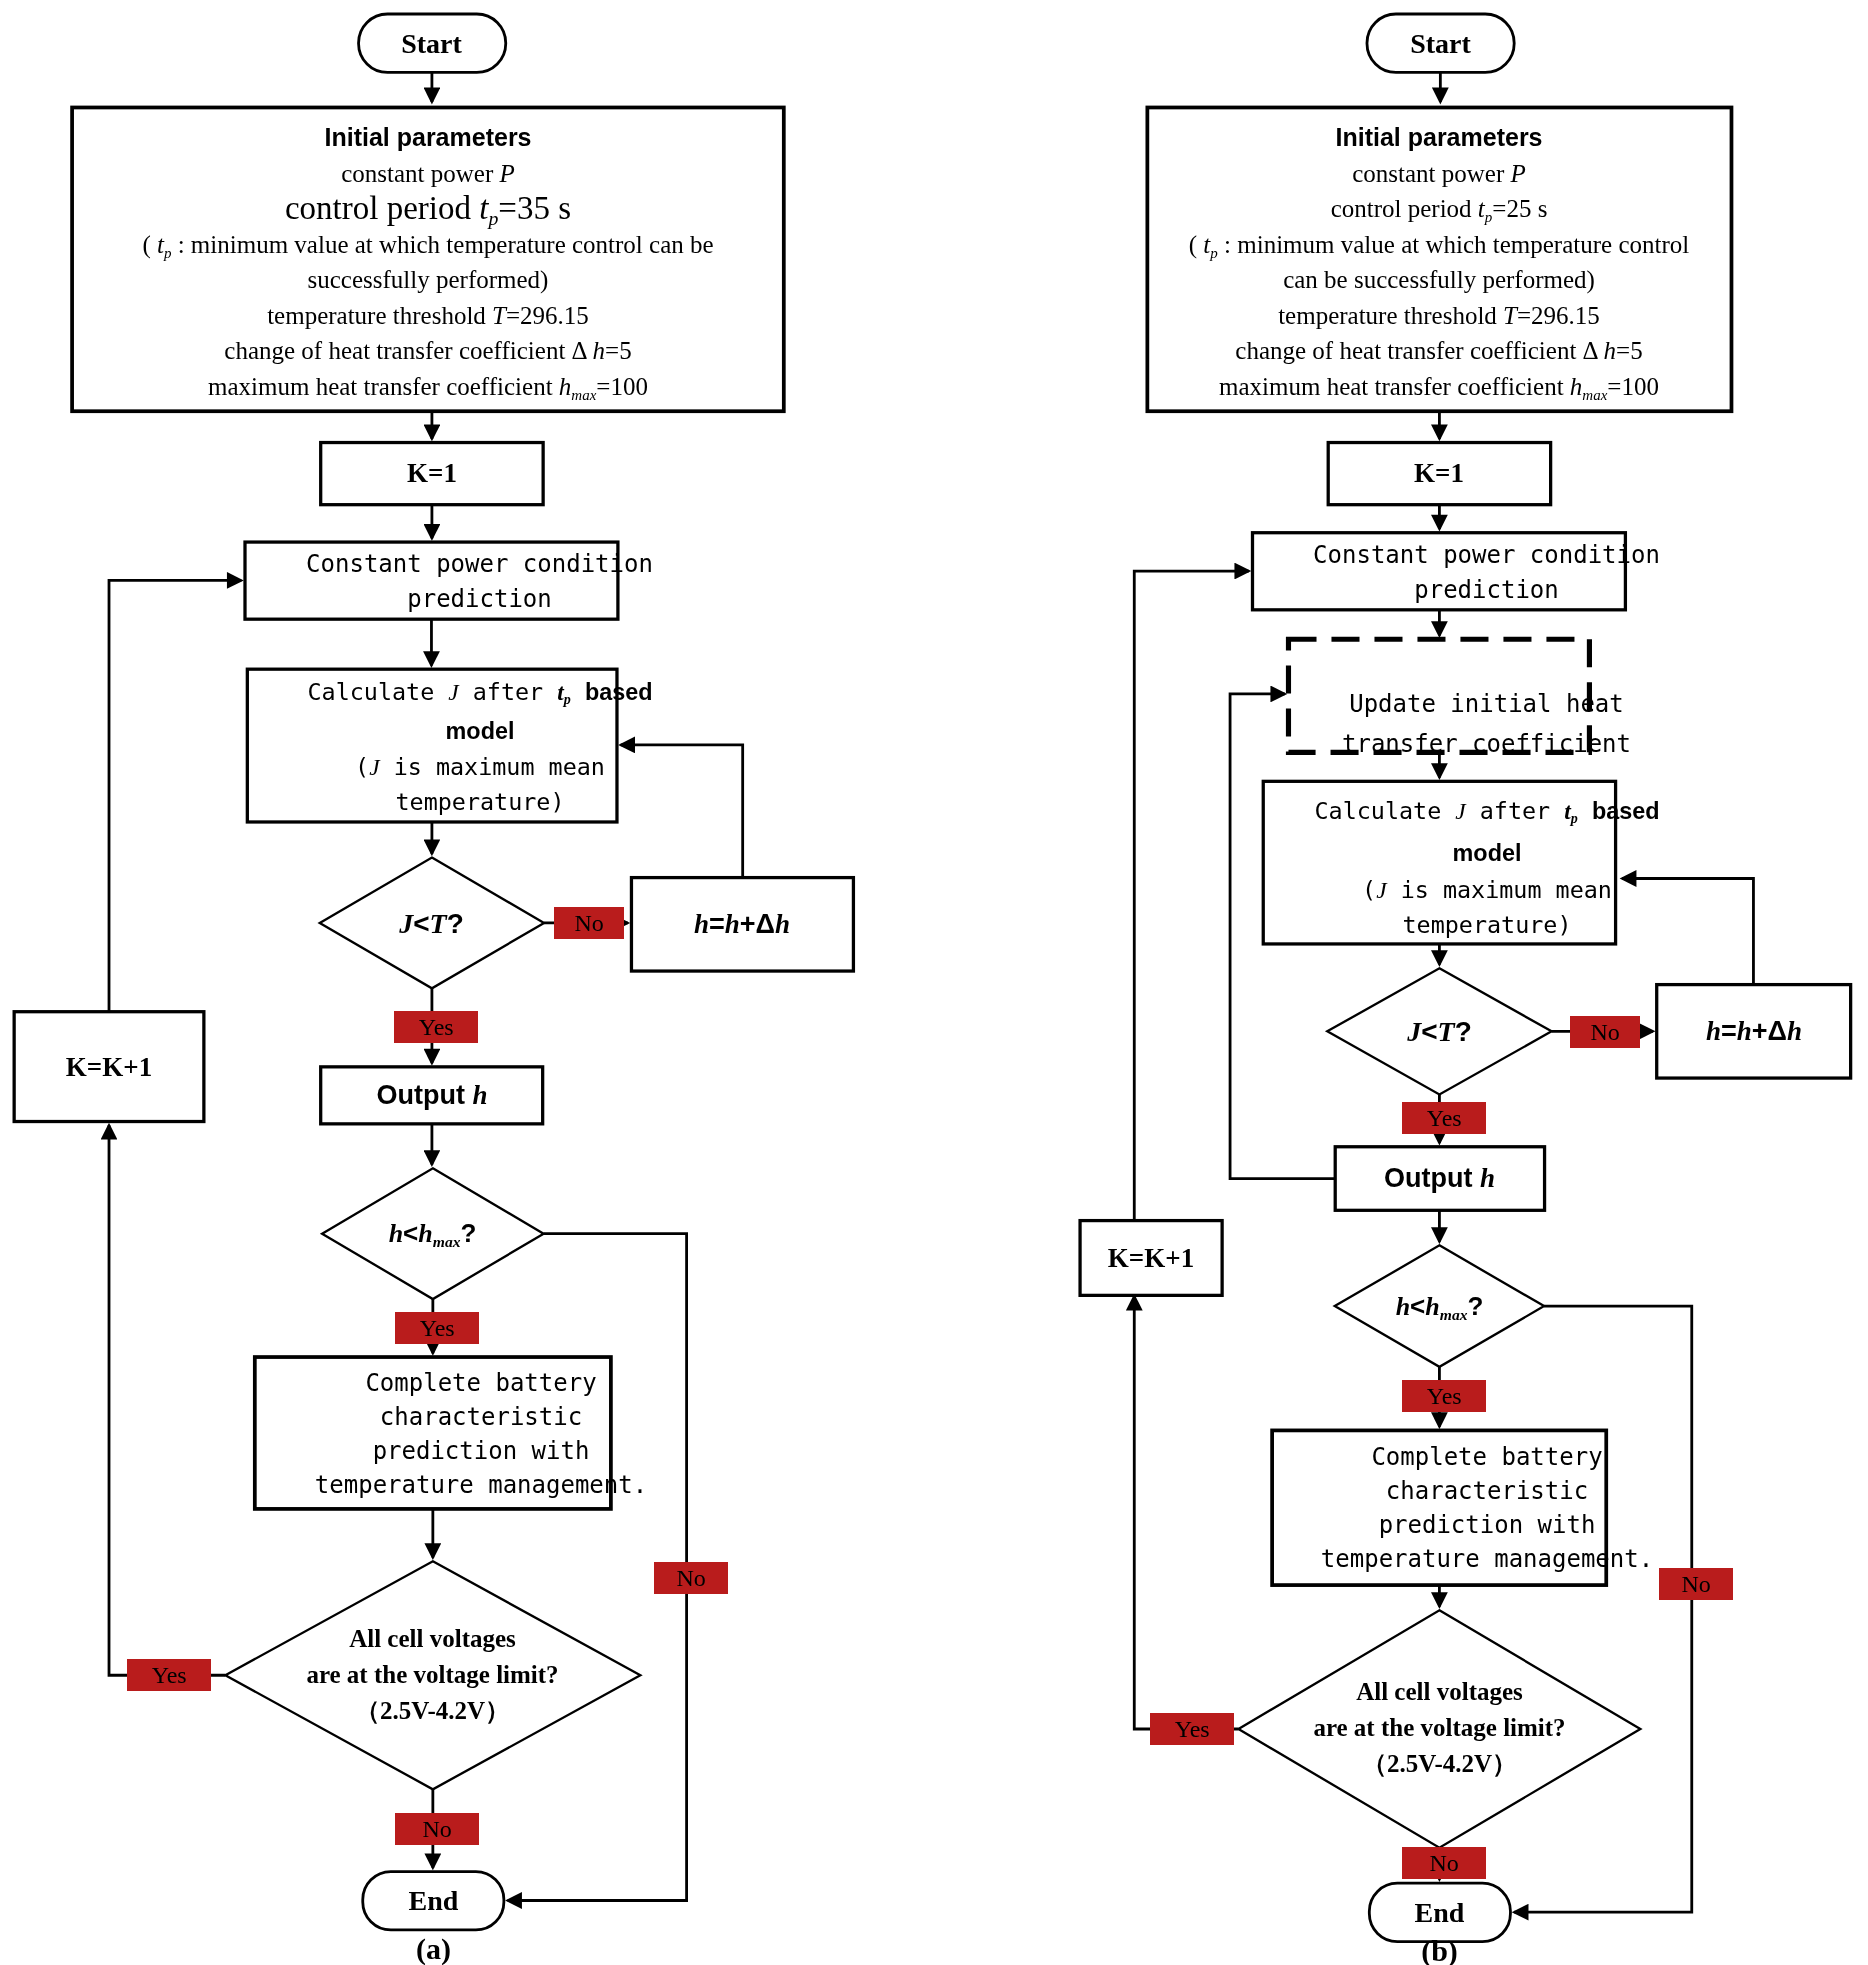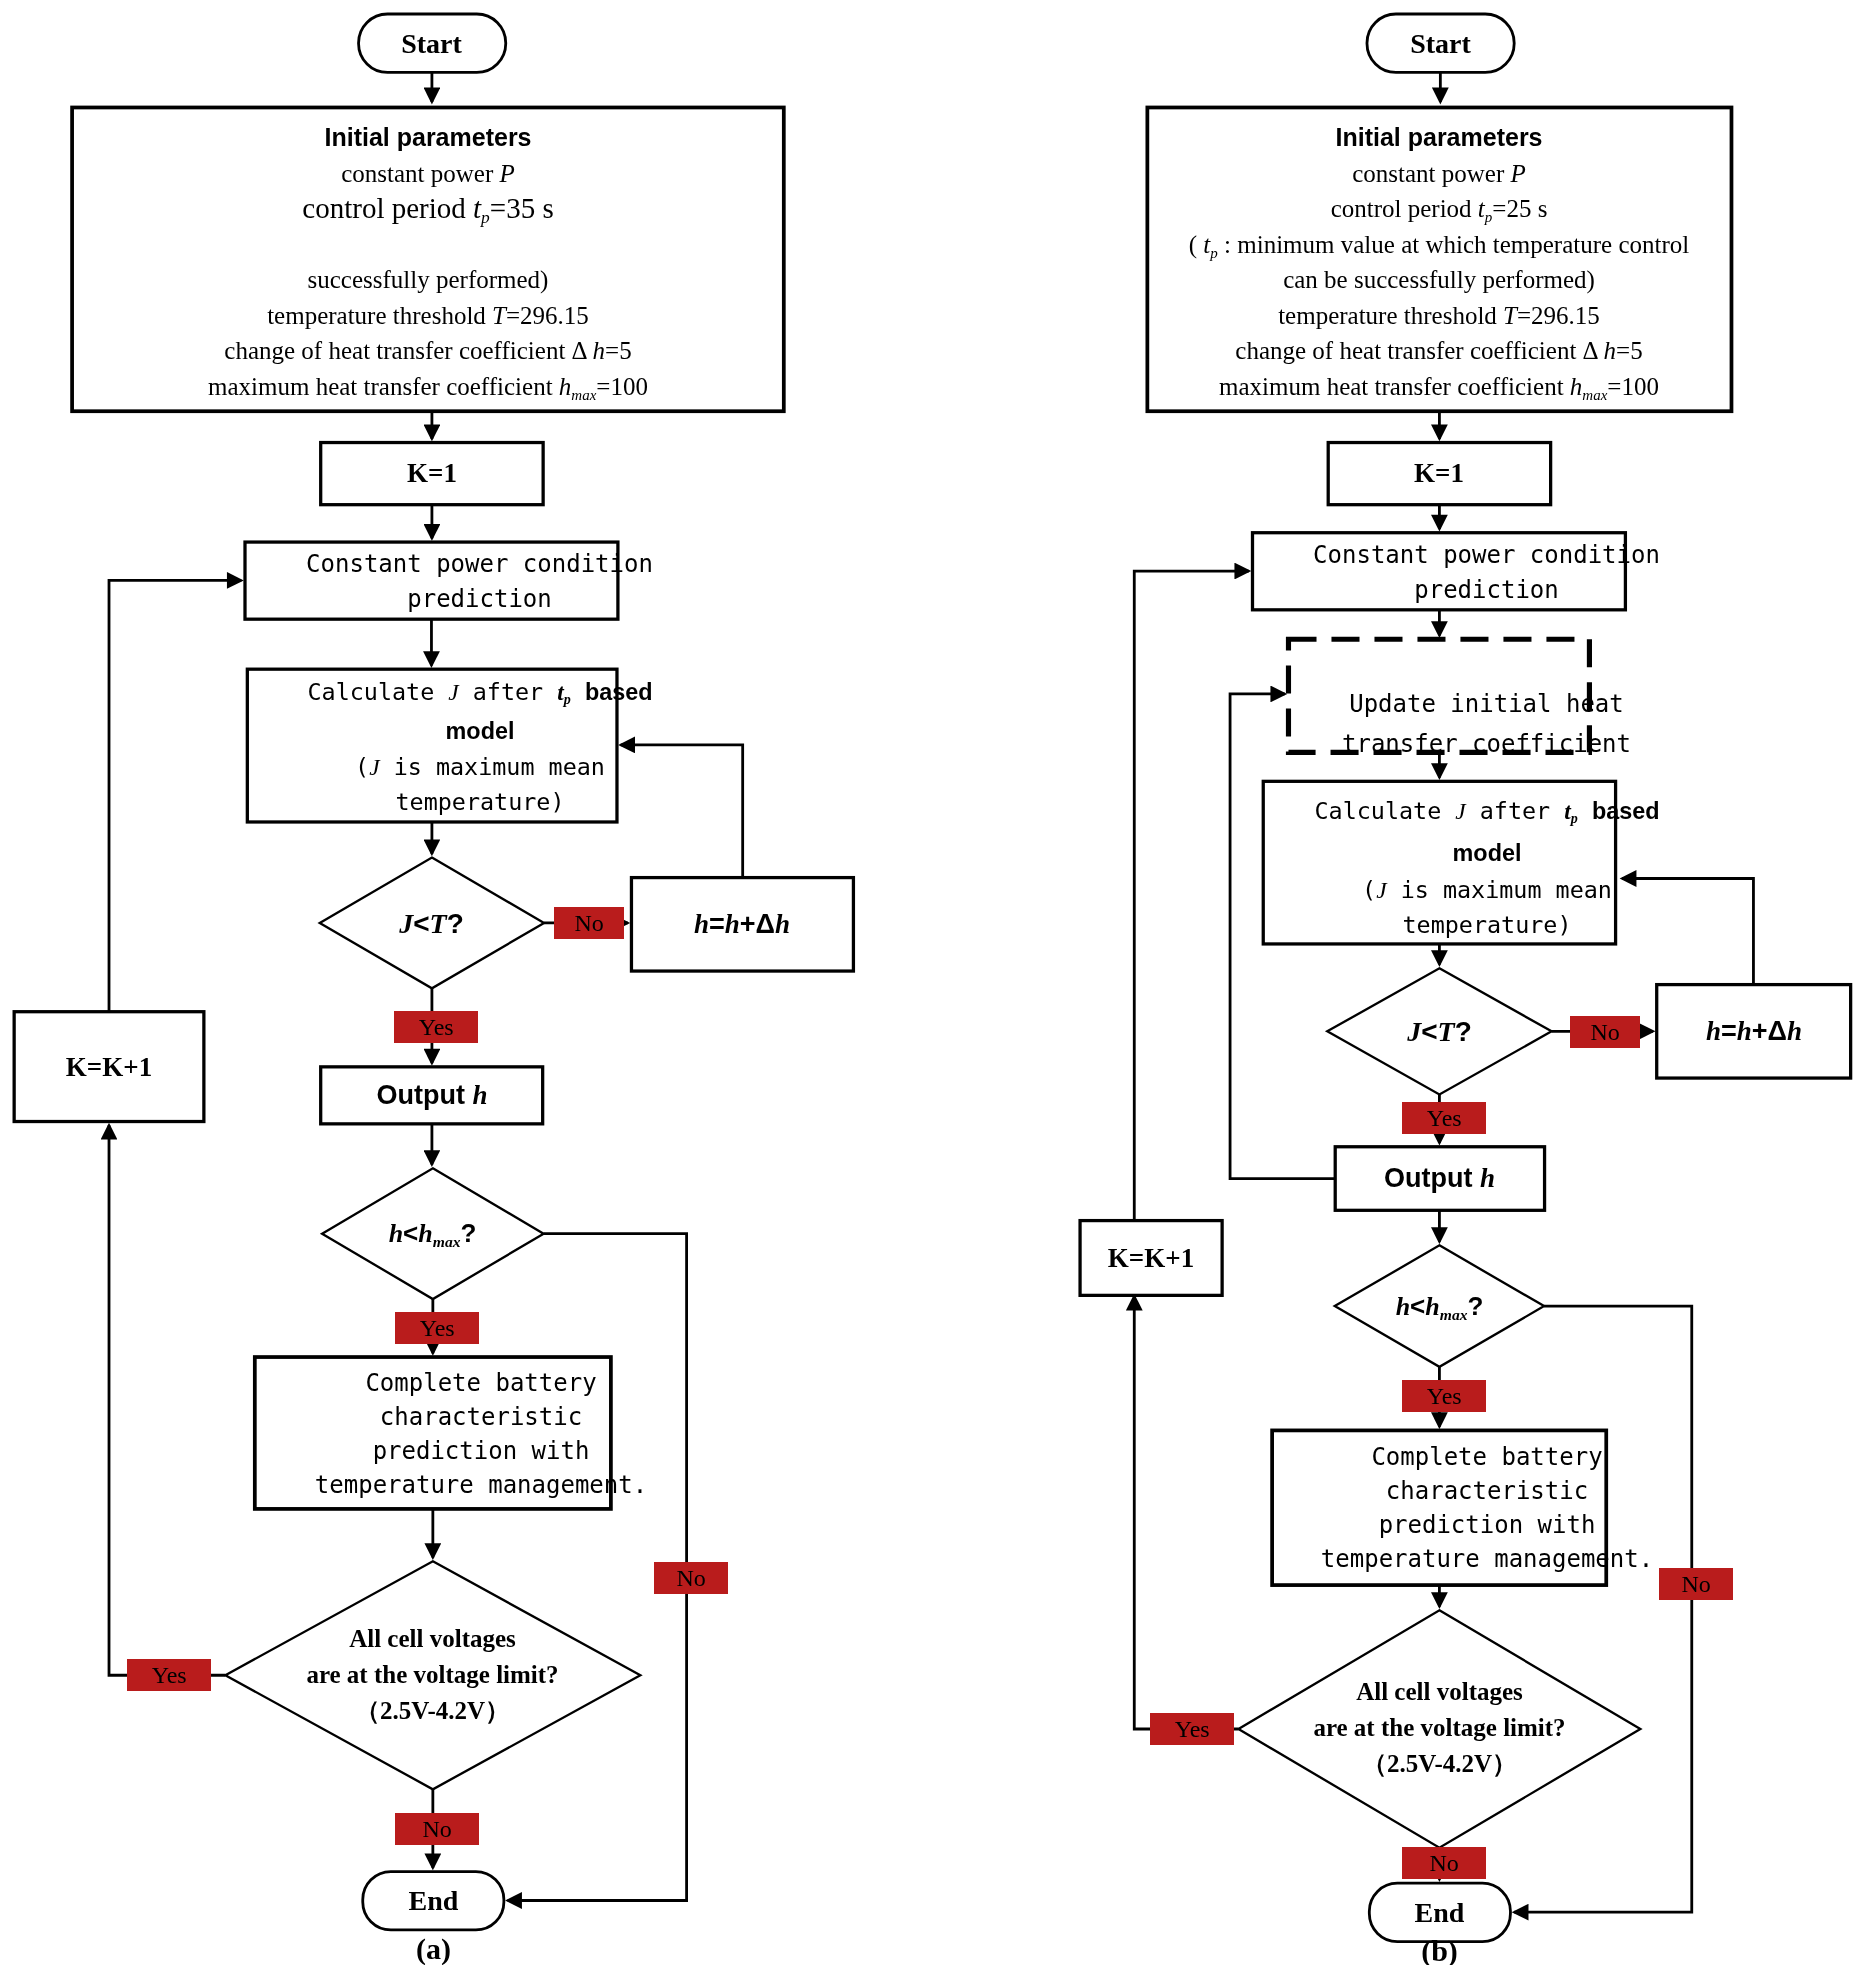--- a/index.html
+++ b/index.html
@@ -98,21 +98,22 @@
     <polygon points="3080,3446 3510,3700 3080,3954 2650,3700" stroke-width="5"></polygon>
     <rect x="2311" y="2612" width="304" height="160" stroke-width="7"></rect>
     <rect x="2930" y="4030" width="302" height="125" rx="60" stroke-width="6"></rect>
   </g>
 </svg>
 
 <div class="lbl b" style="left:358px;top:27px;width:147px;font-size:28px;line-height:33px;">Start</div>
 
 <div class="lbl" style="left:72px;top:119px;width:712px;font-size:25px;line-height:37px;"><span class="s-b">Initial parameters</span></div>
 <div class="lbl" style="left:72px;top:155px;width:712px;font-size:25px;line-height:37px;"><span class="s-p">constant power </span><span class="s-i">P</span></div>
-<div class="lbl" style="left:72px;top:190px;width:712px;font-size:29px;line-height:37px;"><span class="s-p">control period </span><span class="s-i">t</span><span class="s-isub">p</span><span class="s-p">=35 s</span></div>
+<div class="lbl" style="left:72px;top:190px;width:712px;font-size:33px;line-height:37px;"><span class="s-p">control period </span><span class="s-i">t</span><span class="s-isub">p</span><span class="s-p">=35 s</span></div>
+<div class="lbl" style="left:72px;top:226px;width:712px;font-size:25px;line-height:37px;"><span class="s-p">( </span><span class="s-i">t</span><span class="s-isub">p</span><span class="s-p"> : minimum value at which temperature control can be</span></div>
 <div class="lbl" style="left:72px;top:261px;width:712px;font-size:25px;line-height:37px;"><span class="s-p">successfully performed)</span></div>
 <div class="lbl" style="left:72px;top:297px;width:712px;font-size:25px;line-height:37px;"><span class="s-p">temperature threshold </span><span class="s-i">T</span><span class="s-p">=296.15</span></div>
 <div class="lbl" style="left:72px;top:332px;width:712px;font-size:25px;line-height:37px;"><span class="s-p">change of heat transfer coefficient  Δ </span><span class="s-i">h</span><span class="s-p">=5</span></div>
 <div class="lbl" style="left:72px;top:368px;width:712px;font-size:25px;line-height:37px;"><span class="s-p">maximum heat transfer coefficient </span><span class="s-i">h</span><span class="s-isub">max</span><span class="s-p">=100</span></div>
 
 <div class="lbl b" style="left:321px;top:457px;width:222px;font-size:27px;line-height:33px;">K=1</div>
 <div class="lbl mono" style="left:245px;top:547px;width:373px;font-size:24px;line-height:35px;">Constant power condition
 prediction</div>
 
 <div class="lbl mono" style="left:247px;top:675px;width:370px;font-size:23.4px;line-height:35px;"><span class="s-p">Calculate </span><span class="s-i">J</span><span class="s-p"> after </span><span class="s-bi">t</span><span class="s-bisub">p</span><span class="s-p"> </span><span class="s-b">based</span></div>

